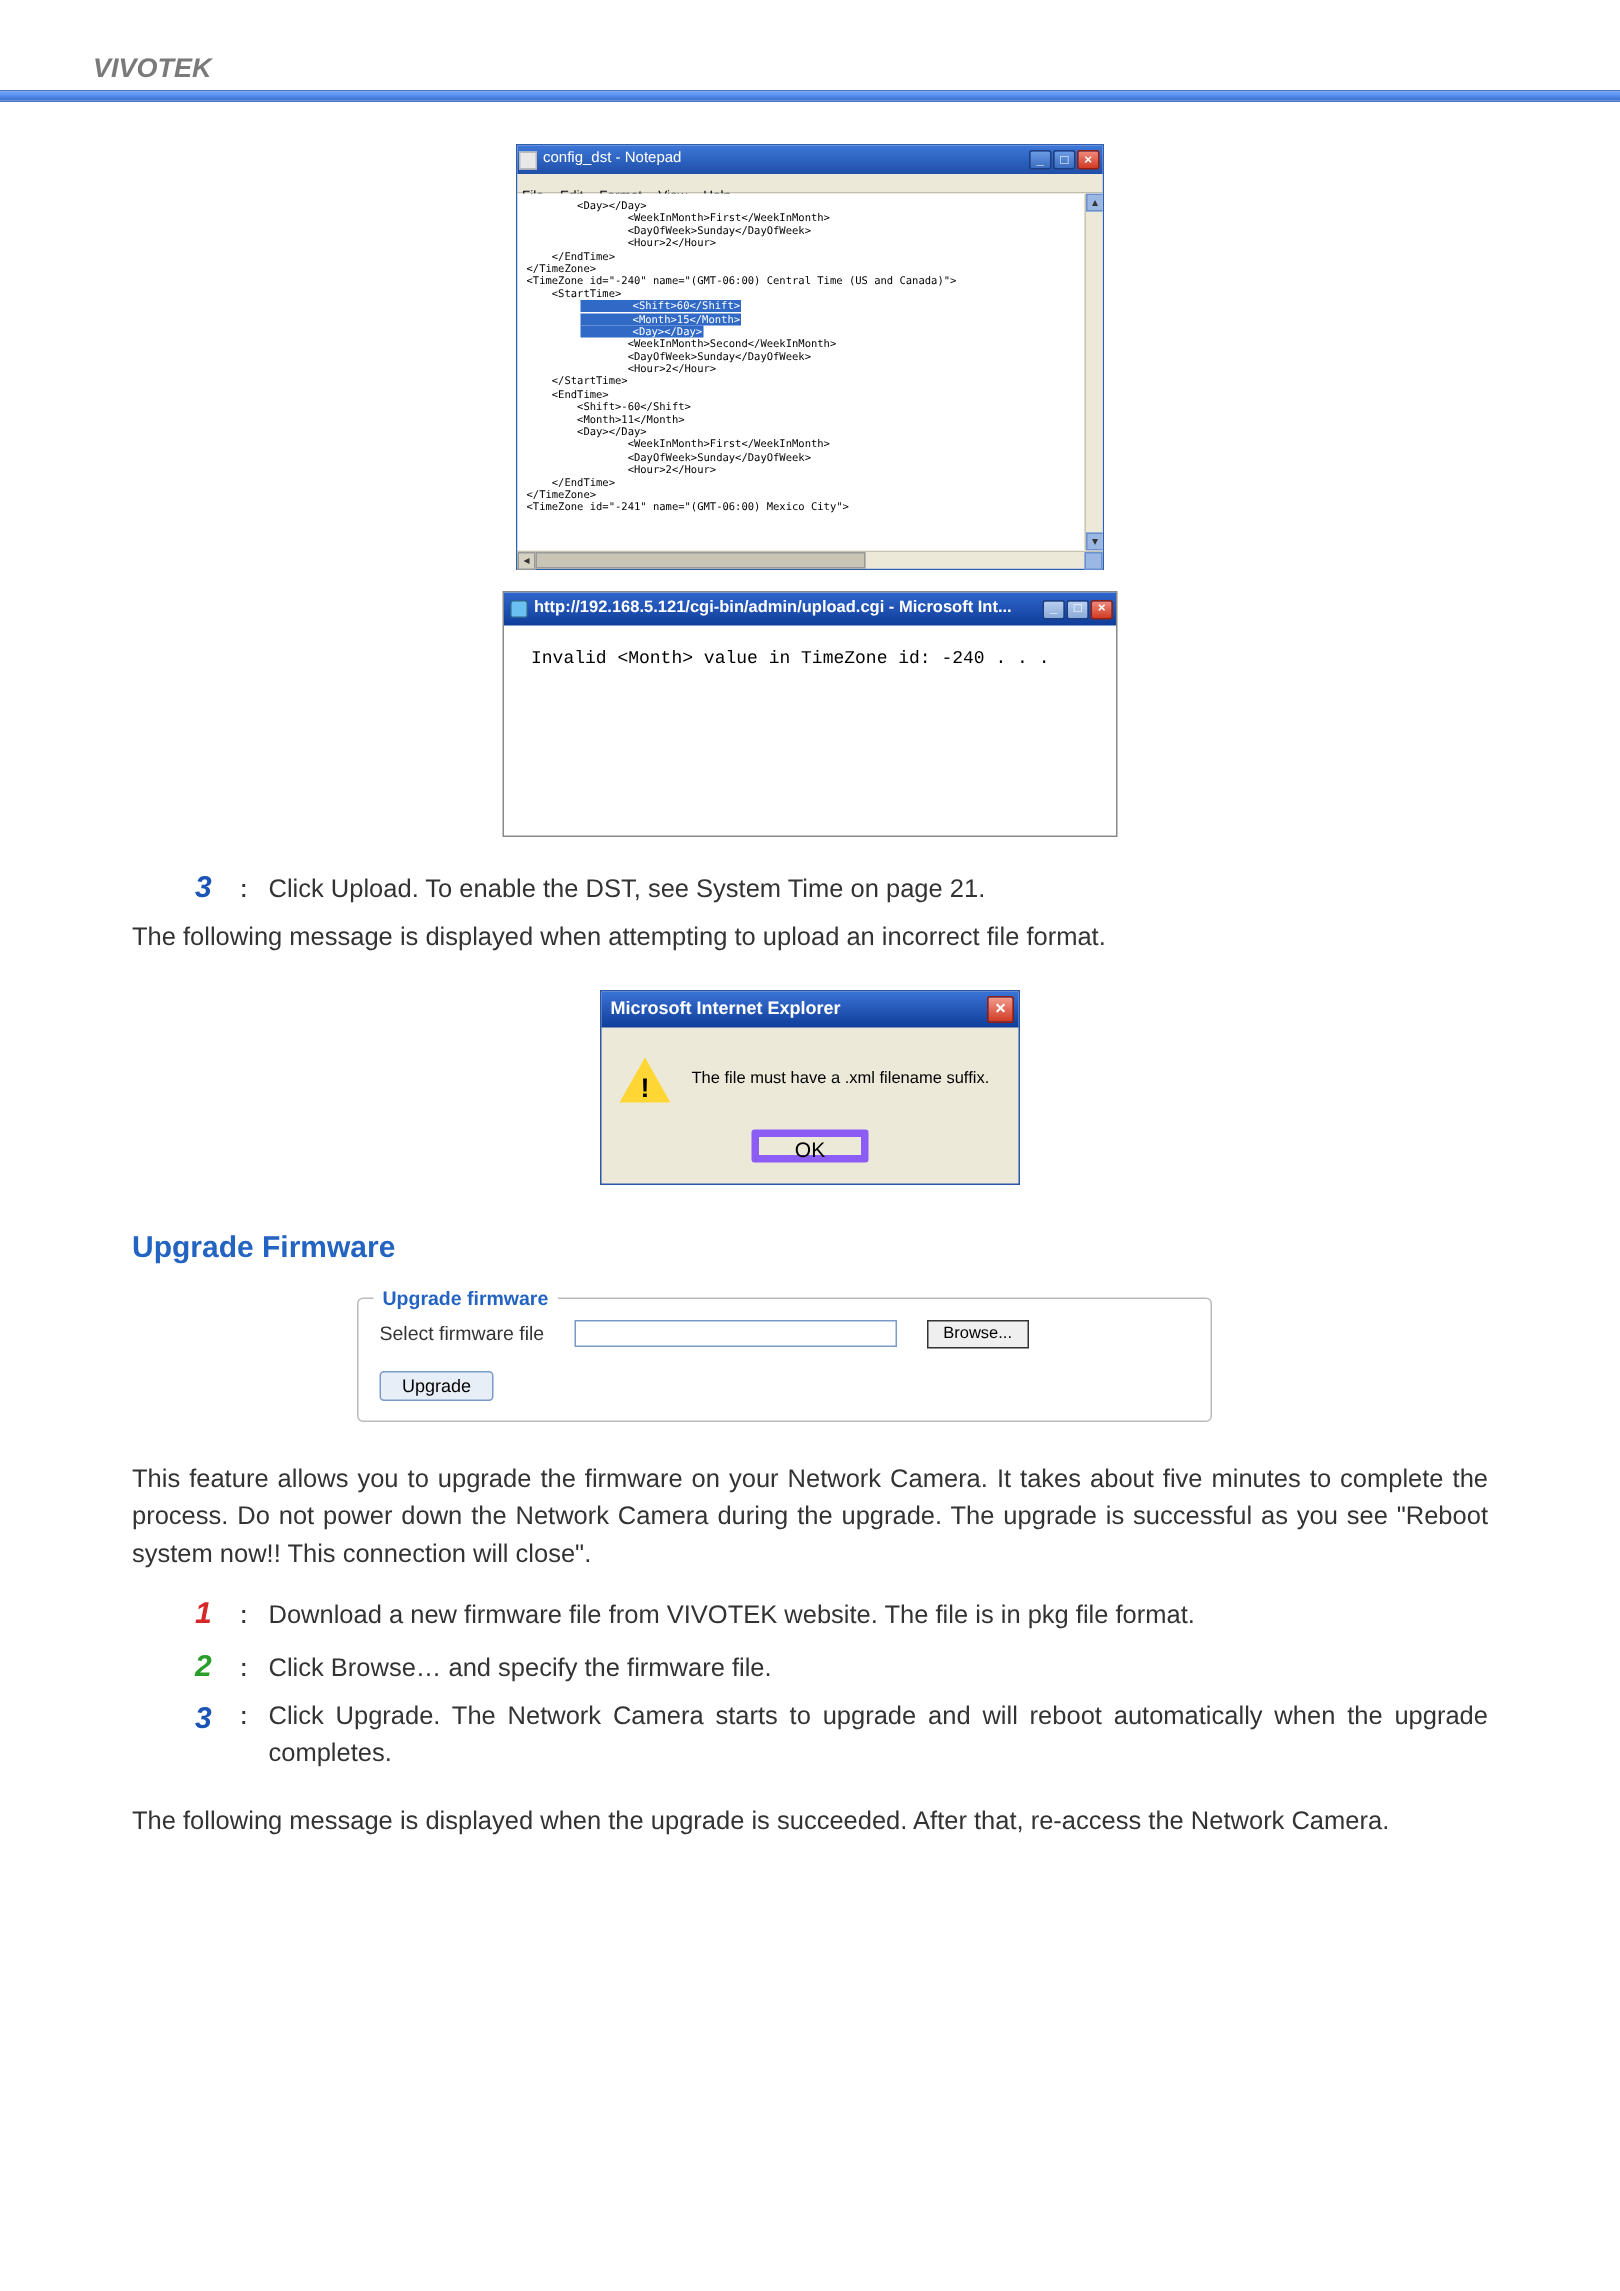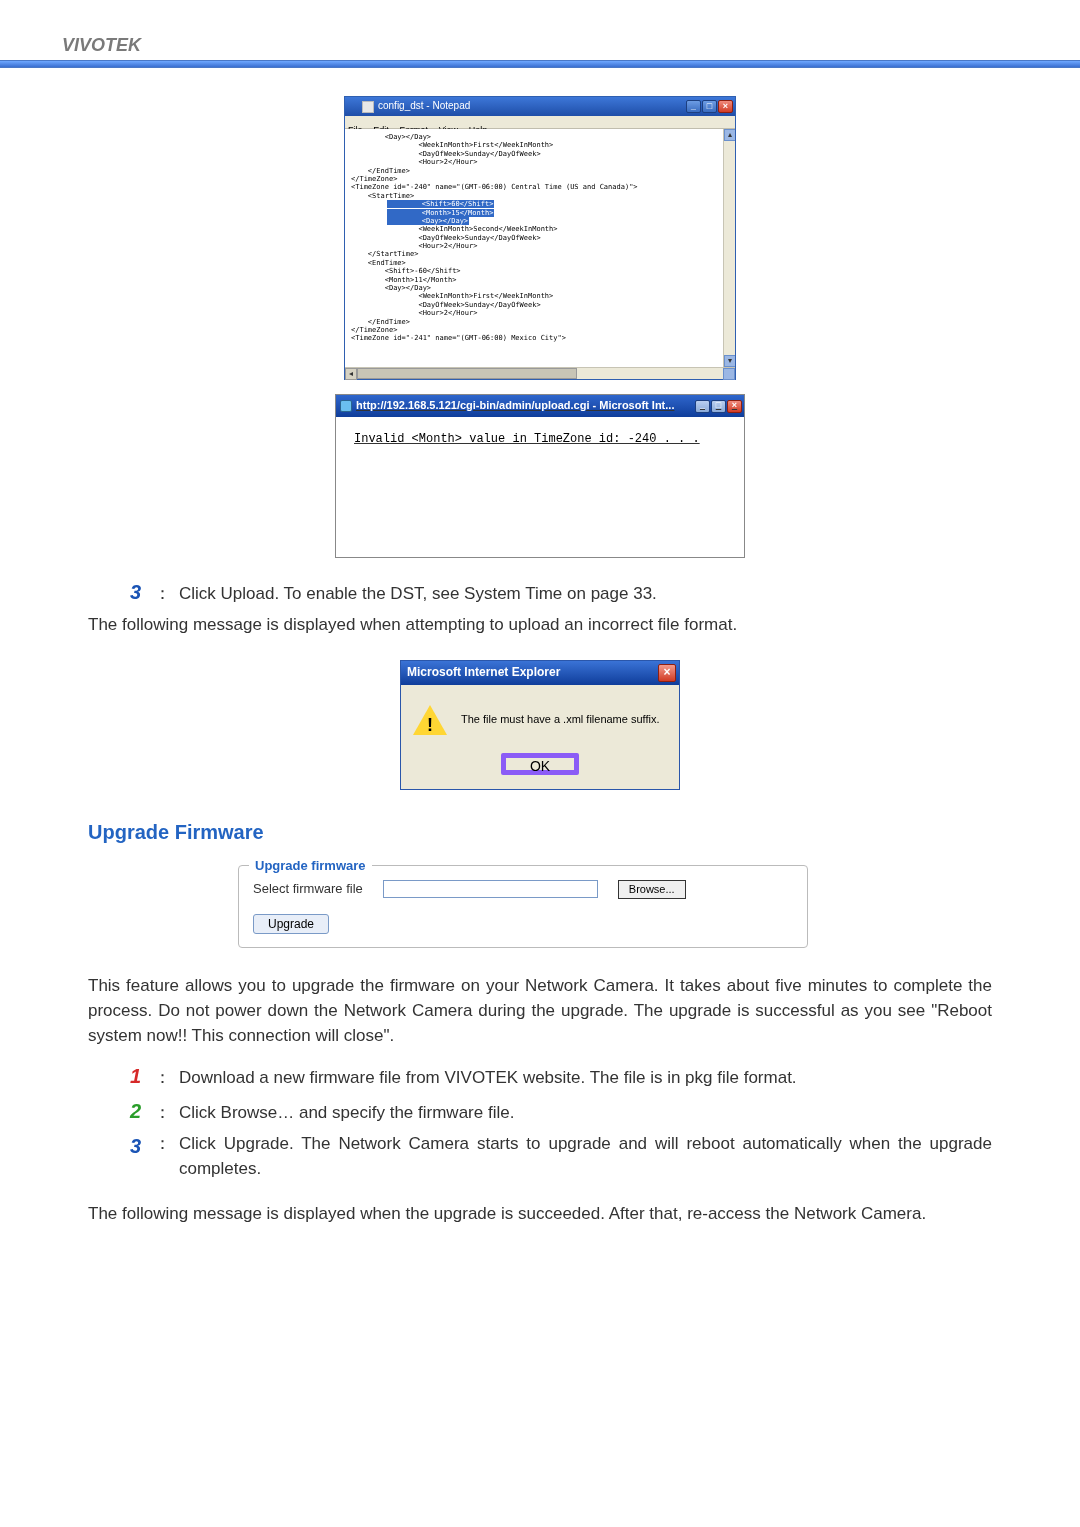--- a/index.html
+++ b/index.html
@@ -5,21 +5,21 @@
   * { box-sizing: border-box; margin: 0; padding: 0; }
   html, body { width: 1080px; background: #fff; font-family: Arial, Helvetica, sans-serif; }
   .page { width: 1080px; height: 1527px; position: relative; background: #fff; }
   .header-band { height: 60px; background: #fff; padding: 35px 0 0 62px; }
   .brand { font-style: italic; font-weight: bold; color: #7a7a7a; font-size: 18px; }
   .blue-line { height: 8px; background: linear-gradient(#6fa8ff, #3a6fd0); border-top: 1px solid #4a78c6; border-bottom: 1px solid #4a78c6; }
   .content { padding: 28px 88px 0 88px; color: #333; font-size: 17px; line-height: 1.45; }
 
   
   .notepad { width: 392px; margin: 0 auto 6px auto; border: 1px solid #2f5fb0; background: #fff; font-family: 'Segoe UI', Tahoma, sans-serif; }
-  .titlebar { height: 19px; background: linear-gradient(#3d77d8, #1f4ea8); display: flex; align-items: center; justify-content: space-between; padding: 0 2px 0 17px; }
+  .titlebar { height: 19px; background: linear-gradient(#3d77d8, #1f4ea8); display: flex; align-items: center; justify-content: space-between; padding: 0 2px 0 1px; }
   .titlebar .ti { display:flex; align-items:center; gap:4px; }
   .app-icon { width: 12px; height: 12px; background: #e8e8e8; border: 1px solid #bbb; }
   .title-text { color: #fff; font-size: 10px; }
   .win-btns { display: flex; gap: 1px; }
   .wbtn { width: 15px; height: 13px; background: linear-gradient(#6c9ce4,#3a6cc0); border: 1px solid #1d3f80; display:flex; align-items:center; justify-content:center; color:#fff; font-size:9px; font-weight:bold; border-radius:2px; }
   .wbtn.close { background: linear-gradient(#f08a7c,#d13b24); border-color:#8f1f10; }
   .menubar { height: 13px; background: #ece9d8; border-bottom: 1px solid #c0bdae; padding-left:3px; }
   .menubar span { font-size: 9px; color: #000; margin-right: 6px; }
   .np-body { height: 238px; background: #fff; position: relative; overflow: hidden; }
   .np-body pre { font-family: 'Lucida Console', monospace; font-size: 7px; color: #000; padding: 4px 6px; white-space: pre; line-height: 1.2; }
@@ -30,21 +30,21 @@
   .hscroll { height:12px; background:#ece9d8; border-top:1px solid #c7c4b4; display:flex;}
   .hscroll .arr { width:12px; height:12px; background:#d6d2c2; border:1px solid #999; display:flex; align-items:center; justify-content:center; font-size:8px;}
   .hscroll .track { flex:1;}
   .hscroll .thumb { width: 60%; height:100%; background:#c8c5b6; border:1px solid #999;}
   .hscroll .rarr { width:12px; height:12px; background:#9bb7e4; border:1px solid #6a90cd;}
   .vscroll { display:flex; flex-direction:column;}
   .vscroll .arr.top{ background:#9bb7e4; border:1px solid #6a90cd;}
   .vscroll .arr.bot{ background:#9bb7e4; border:1px solid #6a90cd;}
 
   
-  .ie-win { width: 410px; margin: 14px auto 0 auto; background:#fff; border:1px solid #888;text-decoration:underline;}
+  .ie-win { width: 410px; margin: 14px auto 0 auto; background:#fff; border:1px solid #888;}
   .ie-title { height: 22px; background: linear-gradient(#2f66cc,#0f3d9a); display:flex; align-items:center; justify-content:space-between; padding:0 2px 0 4px;}
   .ie-title .left { display:flex; align-items:center; gap:4px;}
   .ie-icon { width:12px; height:12px; background:#6ac0f0; border:1px solid #2a6590; border-radius:2px;}
   .ie-title-text { color:#fff; font-weight:bold; font-size:11px; white-space:nowrap; }
   .ie-title .wbtn:not(.close) { background: linear-gradient(#b9cef0,#8baad8);}
   .ie-body { height: 140px; padding:14px 18px; font-family: 'Courier New', monospace; font-size:12px; color:#000;}
 
   
   .step-line { display:flex; align-items:baseline; gap:8px; margin-bottom:6px; padding-left:42px; }
   .num-badge { font-size: 20px; font-weight: 900; font-style: italic; min-width:16px; }
@@ -163,21 +163,21 @@
         </div>
       </div>
       <div class="ie-body">Invalid &lt;Month&gt; value in TimeZone id: -240 . . .</div>
     </div>
 
     <div style="height:20px"></div>
 
     <div class="step-line">
       <span class="num-badge blue">3</span>
       <span>：</span>
-      <span class="step-text">Click Upload. To enable the DST, see System Time on page 33.</span>
+      <span class="step-text">Click Upload. To enable the DST, see System Time on page 21.</span>
     </div>
 
     <p class="para para-text">The following message is displayed when attempting to upload an incorrect file format.</p>
 
     <div class="dialog-wrap">
       <div class="msie-dlg">
         <div class="msie-title">
           <span class="msie-title-text">Microsoft Internet Explorer</span>
           <div class="msie-close">×</div>
         </div>

